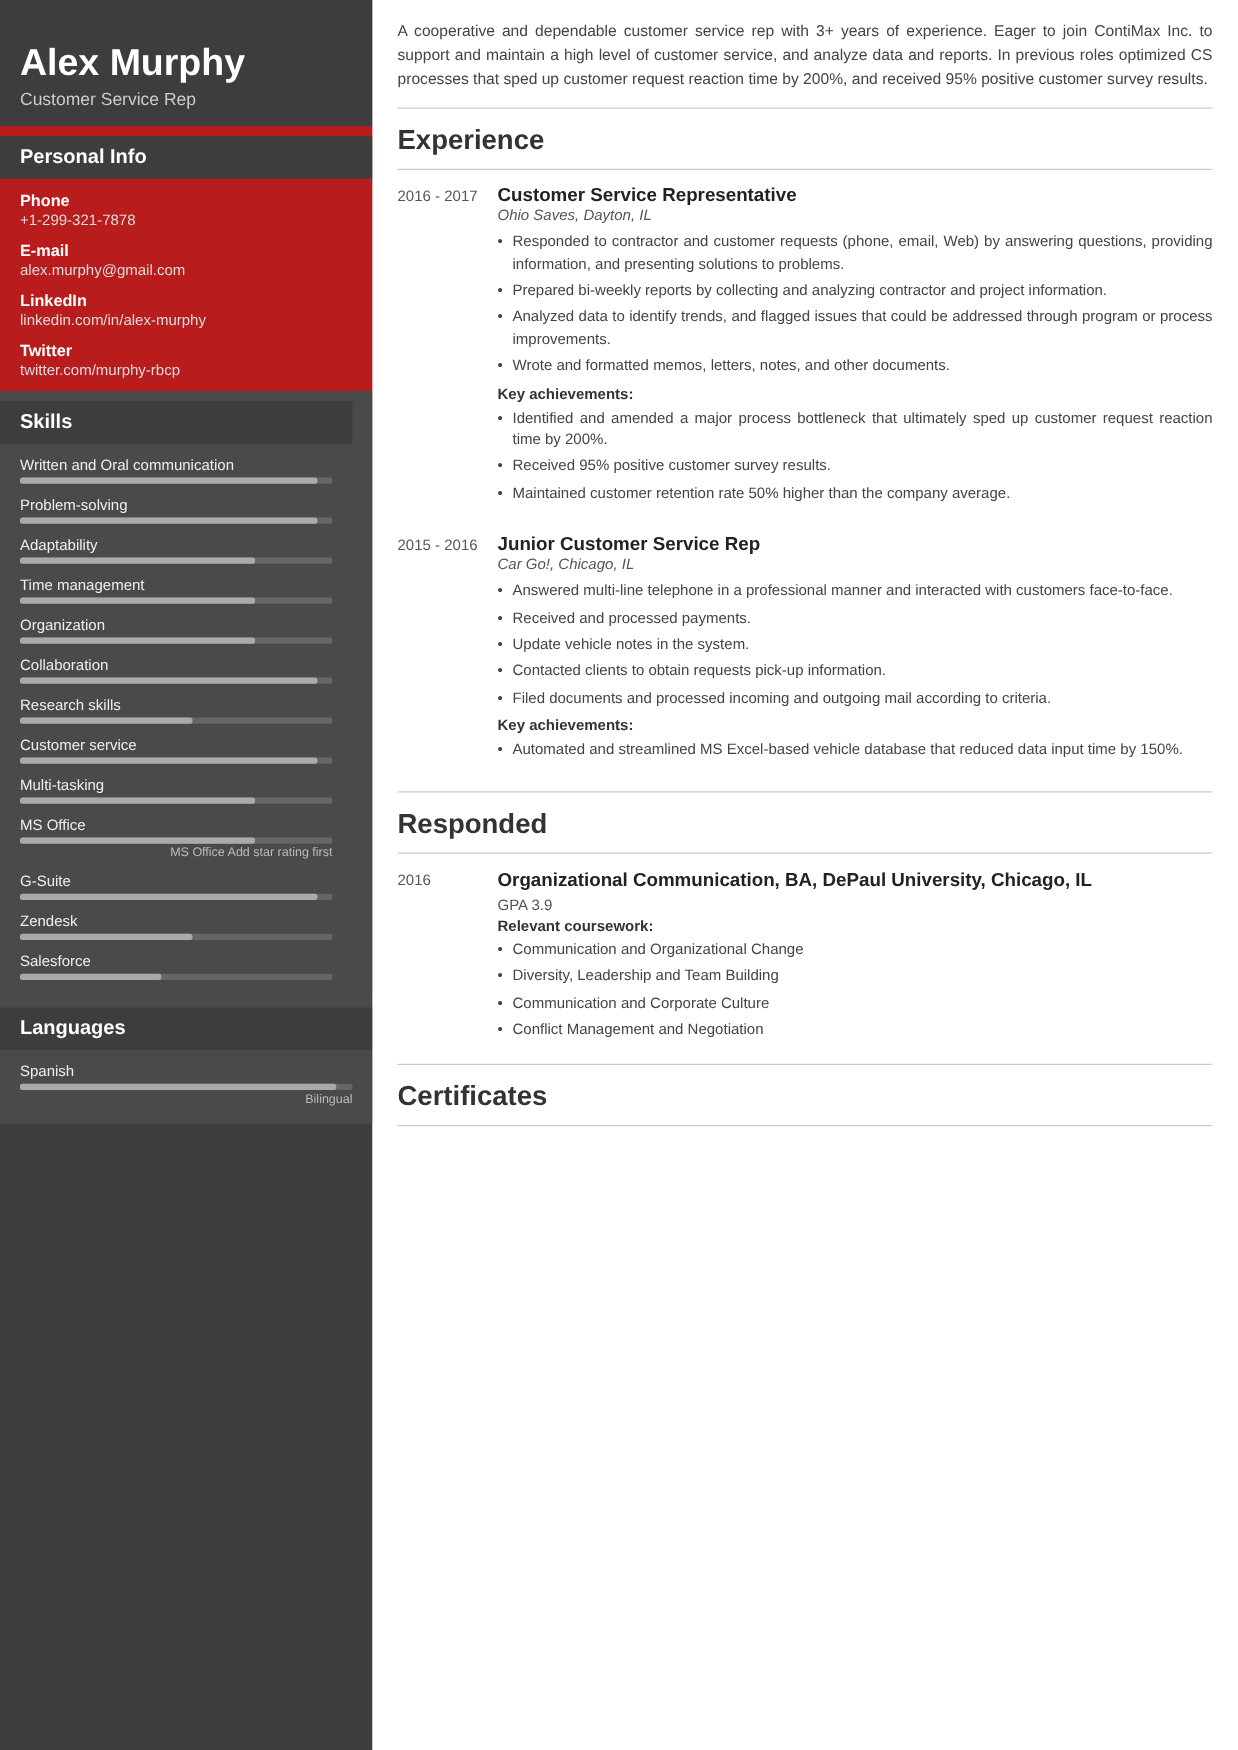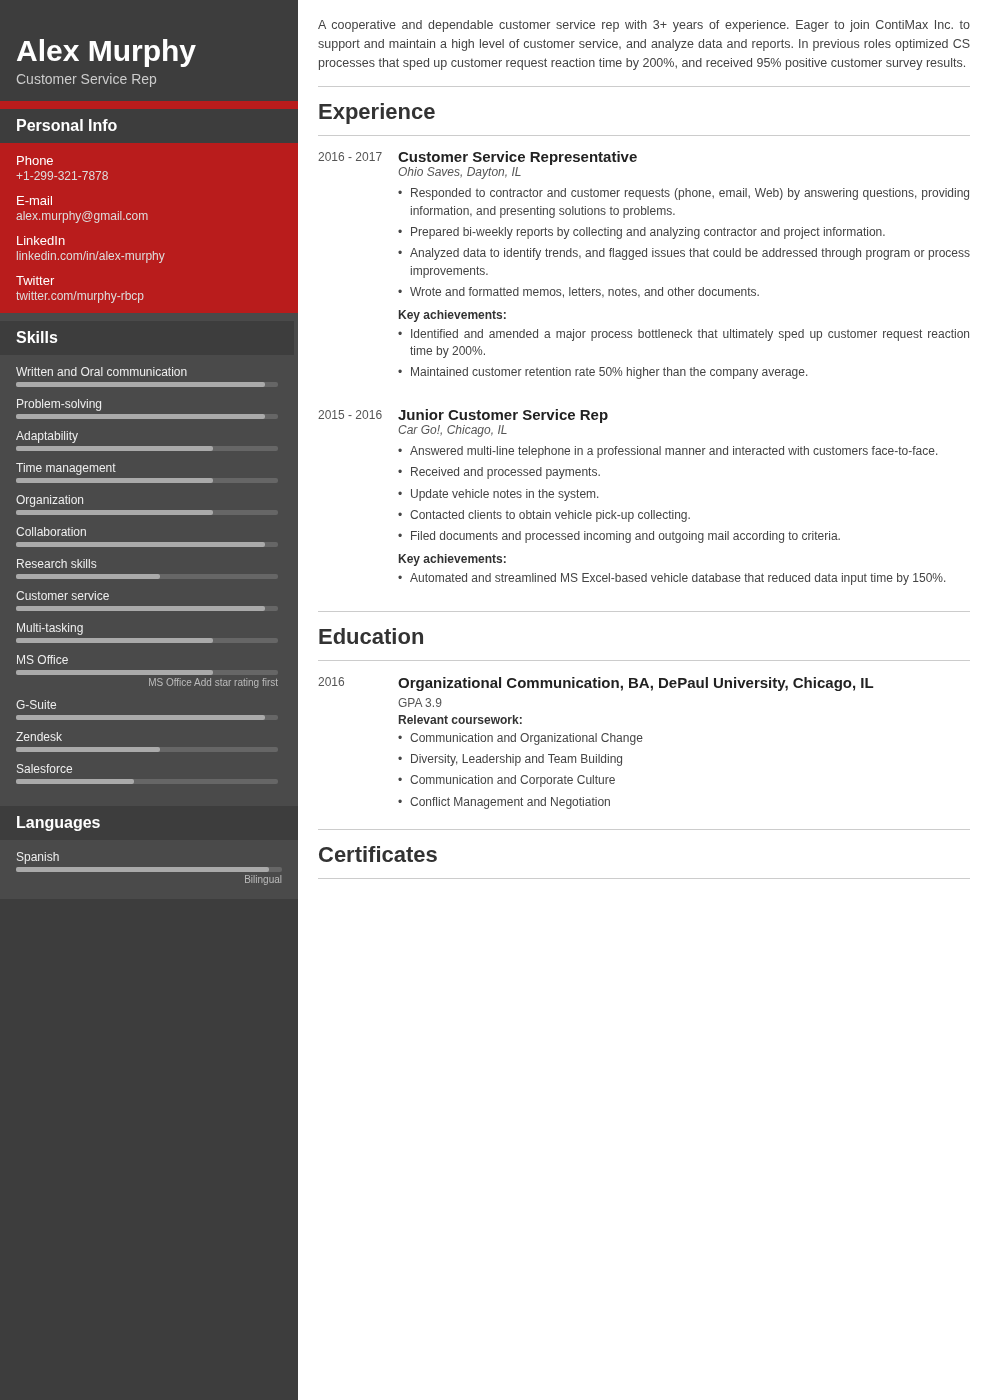--- a/index.html
+++ b/index.html
@@ -48,35 +48,35 @@
     .sidebar-section-title {
       font-size: 16px;
       font-weight: bold;
       color: #fff;
       padding: 8px 16px;
       background: #3d3d3d;
       margin: 0 -16px 8px -16px;
     }
 
     .info-label {
-      font-weight: normal;
+      font-weight: bold;
       color: #fff;
       font-size: 13px;
       margin-top: 10px;
       margin-bottom: 1px;
     }
 
     .info-value {
       font-size: 12px;
       color: #ddd;
     }
 
     .skills-section {
       background: #4a4a4a;
-      padding: 8px 20px 14px 16px;
+      padding: 8px 32px 14px 16px;
     }
 
     .skill-name {
       font-size: 12px;
       color: #eee;
       margin-top: 10px;
       margin-bottom: 3px;
     }
 
     .skill-bar-bg {
@@ -357,46 +357,47 @@
           <div class="exp-company">Ohio Saves, Dayton, IL</div>
           <ul class="exp-bullets">
             <li>Responded to contractor and customer requests (phone, email, Web) by answering questions, providing information, and presenting solutions to problems.</li>
             <li>Prepared bi-weekly reports by collecting and analyzing contractor and project information.</li>
             <li>Analyzed data to identify trends, and flagged issues that could be addressed through program or process improvements.</li>
             <li>Wrote and formatted memos, letters, notes, and other documents.</li>
           </ul>
           <div class="key-achievements">Key achievements:</div>
           <ul class="exp-bullets">
             <li>Identified and amended a major process bottleneck that ultimately sped up customer request reaction time by 200%.</li>
+            <li>Received 95% positive customer survey results.</li>
             <li>Maintained customer retention rate 50% higher than the company average.</li>
           </ul>
         </div>
       </div>
       <div class="experience-block">
         <div class="exp-date">2015 - 2016</div>
         <div class="exp-content">
           <div class="exp-job-title">Junior Customer Service Rep</div>
           <div class="exp-company">Car Go!, Chicago, IL</div>
           <ul class="exp-bullets">
             <li>Answered multi-line telephone in a professional manner and interacted with customers face-to-face.</li>
             <li>Received and processed payments.</li>
             <li>Update vehicle notes in the system.</li>
-            <li>Contacted clients to obtain vehicle pick-up collecting.</li>
+            <li>Contacted clients to obtain requests pick-up information.</li>
             <li>Filed documents and processed incoming and outgoing mail according to criteria.</li>
           </ul>
           <div class="key-achievements">Key achievements:</div>
           <ul class="exp-bullets">
             <li>Automated and streamlined MS Excel-based vehicle database that reduced data input time by 150%.</li>
           </ul>
         </div>
       </div>
     </div>
 
   <hr class="divider">
-  <div class="section-heading">Education</div>
+  <div class="section-heading">Responded</div>
   <hr class="divider">
   <div id="education-container">
       <div class="edu-block">
         <div class="edu-date">2016</div>
         <div class="edu-content">
           <div class="edu-degree">Organizational Communication, BA, DePaul University, Chicago, IL</div>
           <div class="edu-gpa">GPA 3.9</div>
           <div class="edu-coursework-label">Relevant coursework:</div>
           <ul class="exp-bullets">
             <li>Communication and Organizational Change</li>

